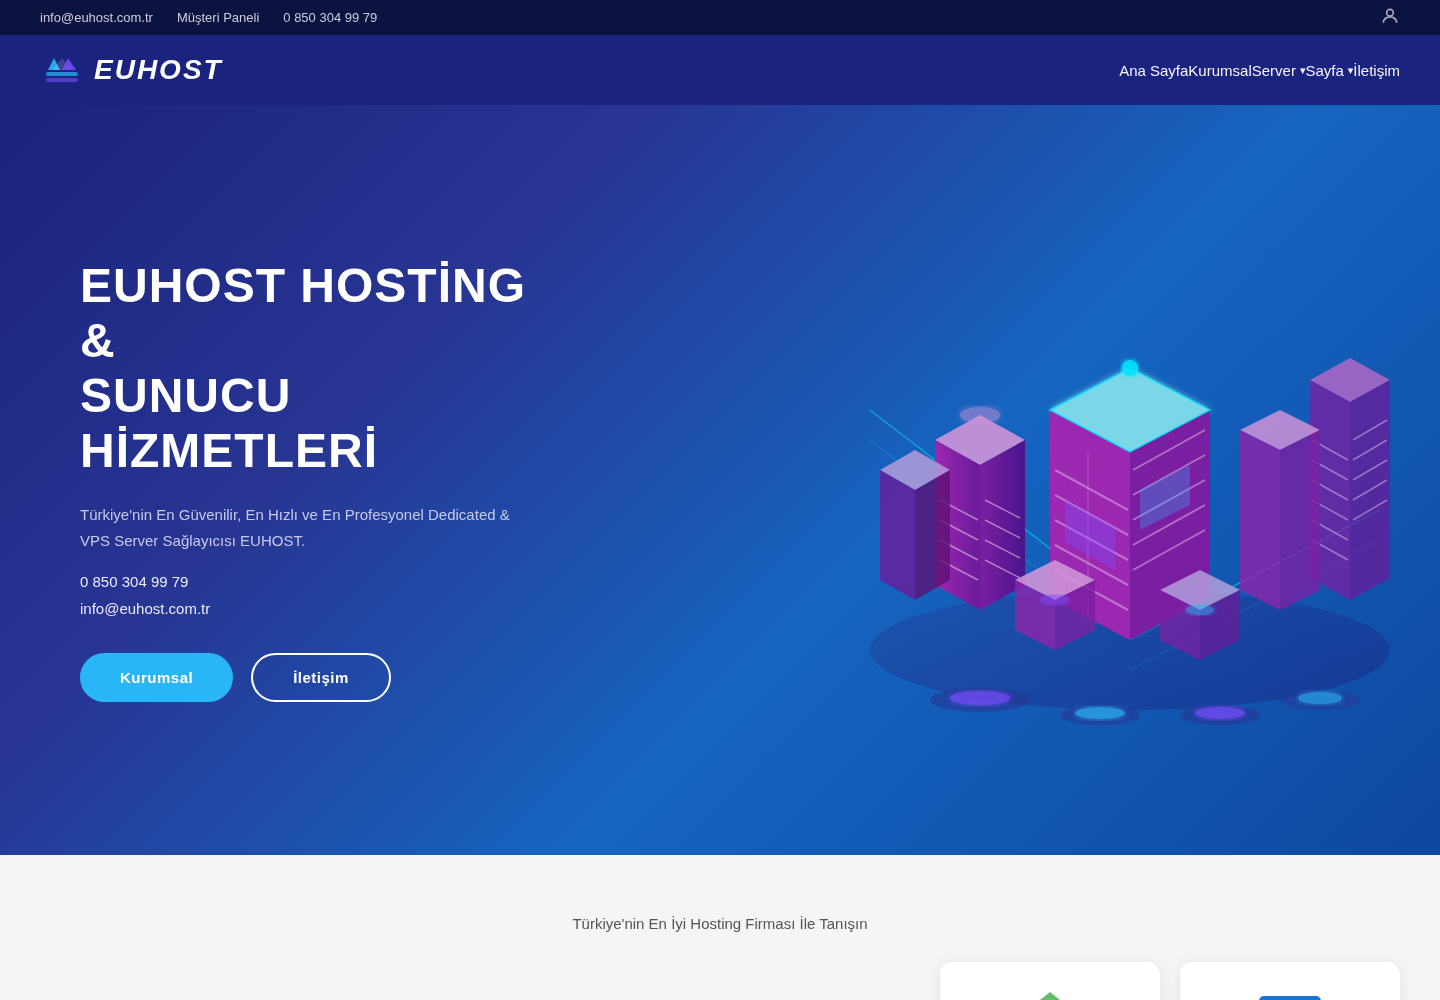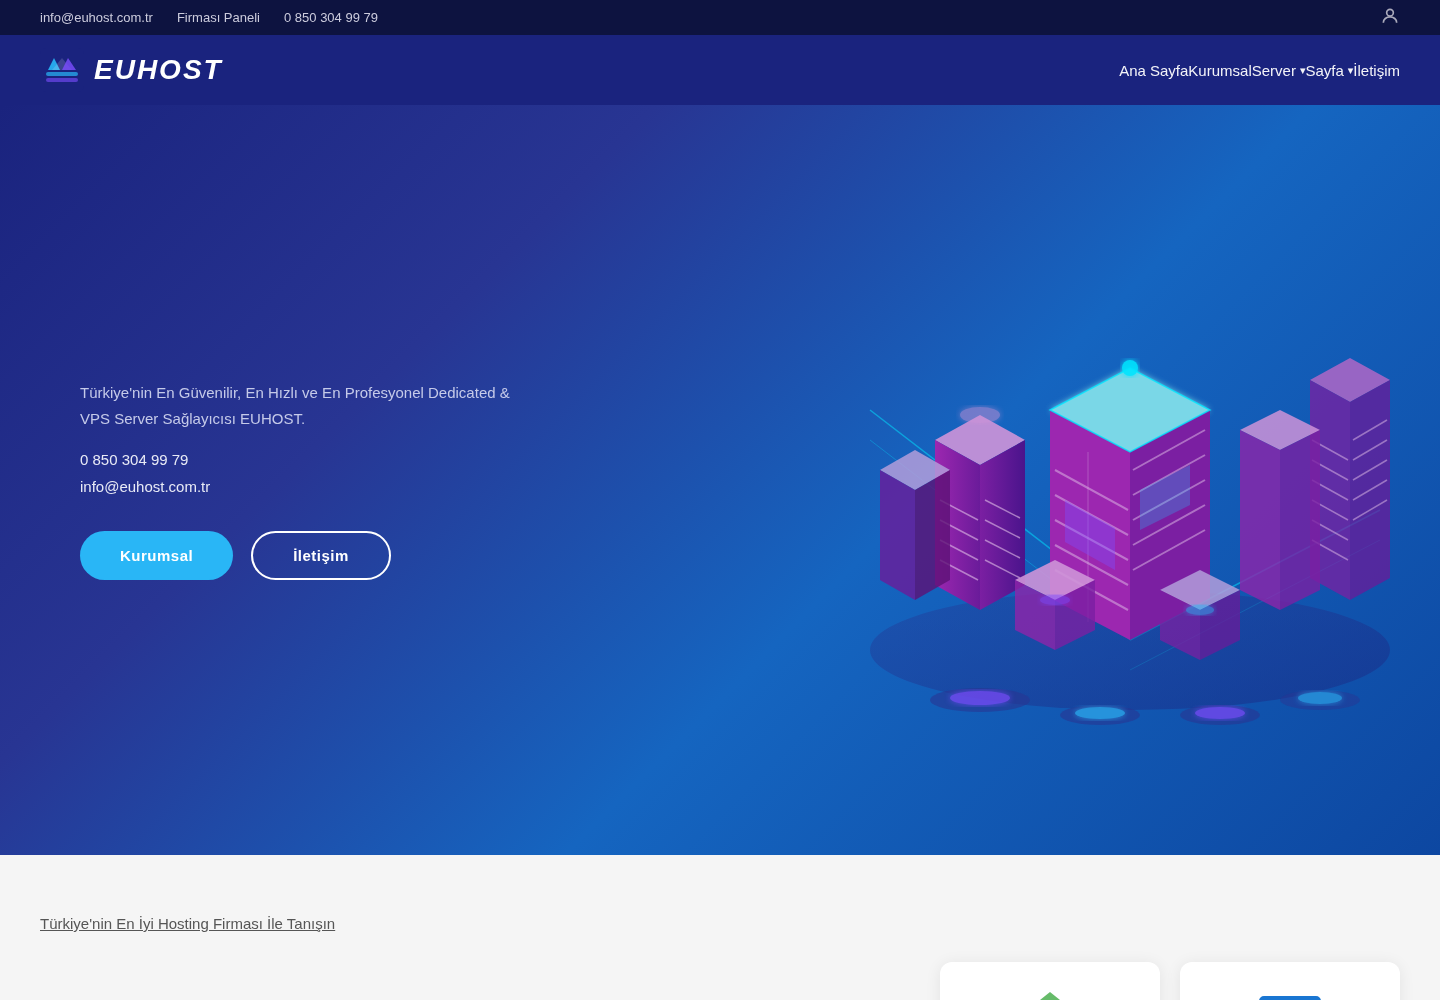--- a/index.html
+++ b/index.html
@@ -147,25 +147,25 @@
       background: #f5f5f5;
       min-height: 250px;
       display: flex;
       align-items: flex-start;
       padding-top: 60px;
       padding-left: 40px;
       padding-right: 40px;
       flex-direction: column;
     }
     .bottom-subtitle {
+      text-align: center;
       color: #555;
       font-size: 15px;
       width: 100%;
       margin-bottom: 30px;
-      text-decoration: underline;
     }
     .cards-row {
       display: flex;
       justify-content: flex-end;
       gap: 20px;
       width: 100%;
     }
     .card-placeholder {
       background: #fff;
       border-radius: 12px;
@@ -176,21 +176,21 @@
       align-items: center;
       justify-content: center;
     }
   </style>
 </head>
 <body>
 
 <div class="topbar">
   <div class="topbar-left">
     <span>info@euhost.com.tr</span>
-    <span style="cursor:pointer;">Firması Paneli</span>
+    <span style="cursor:pointer;">Müşteri Paneli</span>
     <span>0 850 304 99 79</span>
   </div>
   <div class="topbar-right">
     <span style="cursor:pointer;">
       <svg width="20" height="20" viewBox="0 0 24 24" fill="none" stroke="#aab" stroke-width="2">
         <circle cx="12" cy="8" r="4"></circle>
         <path d="M4 20c0-4 3.6-7 8-7s8 3 8 7"></path>
       </svg>
     </span>
   </div>
@@ -228,20 +228,24 @@
       </a>
     </li>
     <li>
       <a href="#">İletişim</a>
     </li>
   </ul>
 </nav>
 
 <section class="hero">
   <div class="hero-content">
+    <h1 class="hero-title">
+      <span>EUHOST HOSTİNG &amp;</span><br>
+      <span>SUNUCU HİZMETLERİ</span>
+    </h1>
     <p class="hero-subtitle">Türkiye'nin En Güvenilir, En Hızlı ve En Profesyonel Dedicated &amp; VPS Server Sağlayıcısı EUHOST.</p>
     <p class="hero-phone">0 850 304 99 79</p>
     <p class="hero-email">info@euhost.com.tr</p>
     <div class="hero-buttons">
       <button class="btn-primary">Kurumsal</button>
       <button class="btn-outline">İletişim</button>
     </div>
   </div>
 
   <div class="hero-illustration">

